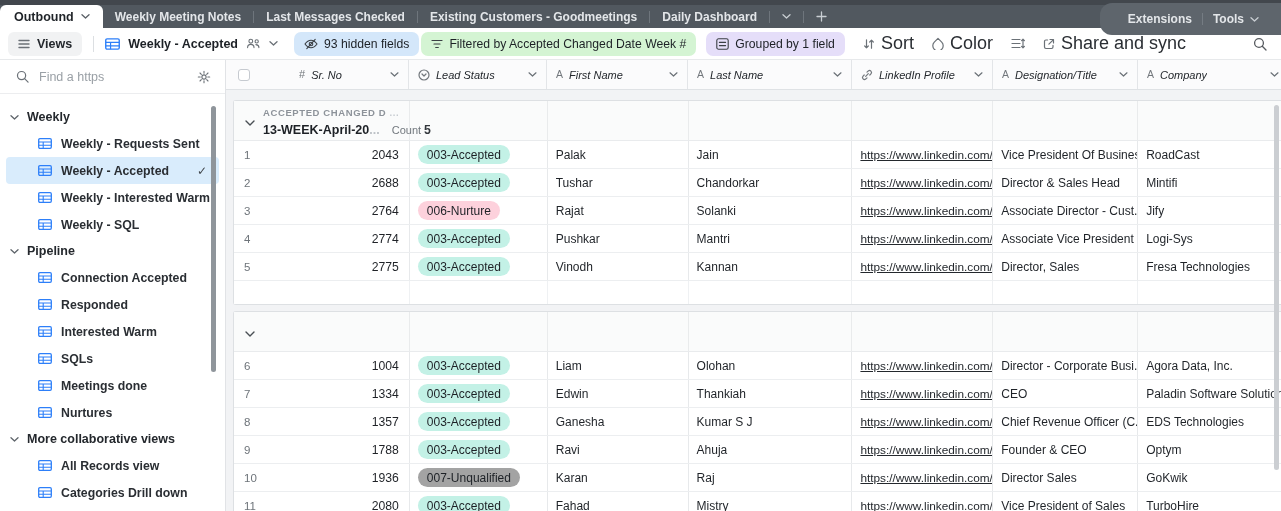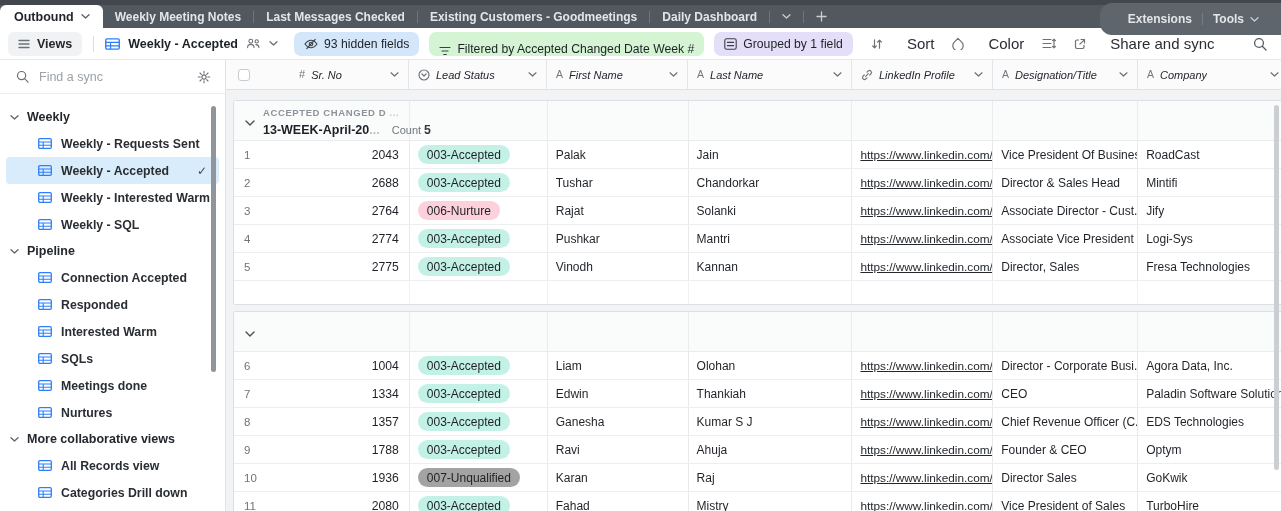--- a/index.html
+++ b/index.html
@@ -30,23 +30,23 @@
   
   .toolbar { height:32px; background:#fff; border-bottom:1px solid #e7e9eb; display:flex; align-items:center; }
   .views-btn { margin-left:8px; height:24px; display:flex; align-items:center; gap:7px; background:#f1f2f3;
     border-radius:6px; padding:0 10px; font-size:12.5px; font-weight:bold; color:#24282d; }
   .vsep { width:1px; height:16px; background:#dcdfe2; margin:0 11px; }
   .view-switch { display:flex; align-items:center; gap:8px; }
   .view-name { font-size:12.5px; font-weight:bold; color:#1d2126; }
   .pill { height:24px; display:flex; align-items:center; gap:6px; border-radius:7px; padding:0 10px;
     font-size:12.2px; color:#1d2126; white-space:nowrap; }
   .pill-hidden { background:#d4e7fa; margin-left:16px; }
-  .pill-filter { background:#d4f4d3; margin-left:10px;align-items:flex-end; }
+  .pill-filter { background:#d4f4d3; margin-left:2px; }
   .pill-group  { background:#e5def9; margin-left:10px; }
-  .tbtn { display:flex; align-items:center; gap:24px; font-size:15px; color:#2a2e33; margin-left:18px; white-space:nowrap;justify-content:space-between; }
+  .tbtn { display:flex; align-items:center; gap:6px; font-size:18px; color:#2a2e33; margin-left:18px; white-space:nowrap;justify-content:space-between; }
   .toolbar-spacer { flex:1; }
   .tb-search { margin-right:14px; color:#55595e; }
 
   
   .body { display:flex; height:483px; }
 
   
   .sidebar { position:relative; width:226px; border-right:1px solid #e1e3e6; background:#fff; flex:none; overflow:hidden; }
   .side-search { height:34px; display:flex; align-items:center; padding:0 14px 0 16px; border-bottom:1px solid #ecedef; gap:10px; }
   .side-search .ph { flex:1; font-size:12.5px; color:#9aa0a6; }
@@ -278,21 +278,21 @@
 
 <div class="body">
   <div class="sidebar">
     <div class="side-search">
       <span class="ico">
           <svg width="13" height="13" viewBox="0 0 14 14" fill="none" stroke="currentColor" stroke-width="1.3" stroke-linecap="round">
             <circle cx="6" cy="6" r="4.4"></circle>
             <path d="M9.3 9.3 13 13"></path>
           </svg>
         </span>
-      <span class="ph">Find a sync</span>
+      <span class="ph">Find a https</span>
       <span class="ico">
           <svg width="14" height="14" viewBox="0 0 14 14" fill="none" stroke="currentColor" stroke-width="1.1" stroke-linecap="round">
             <circle cx="7" cy="7" r="2.1"></circle>
             <path d="M7 1.3v1.9M7 10.8v1.9M1.3 7h1.9M10.8 7h1.9M3 3l1.3 1.3M9.7 9.7 11 11M11 3 9.7 4.3M4.3 9.7 3 11"></path>
           </svg>
         </span>
     </div>
     <div class="side-scroll">
         <div class="side-section">
     <span class="chev">

